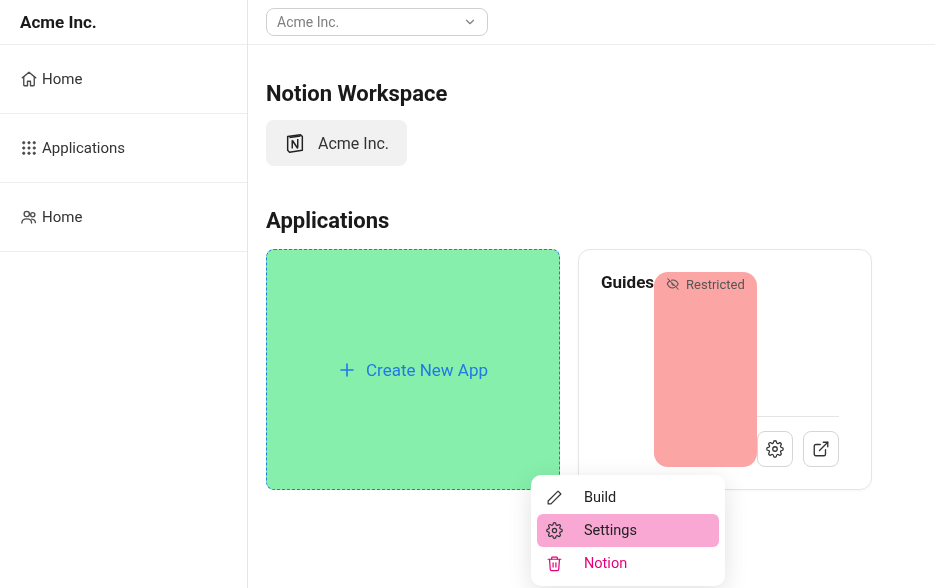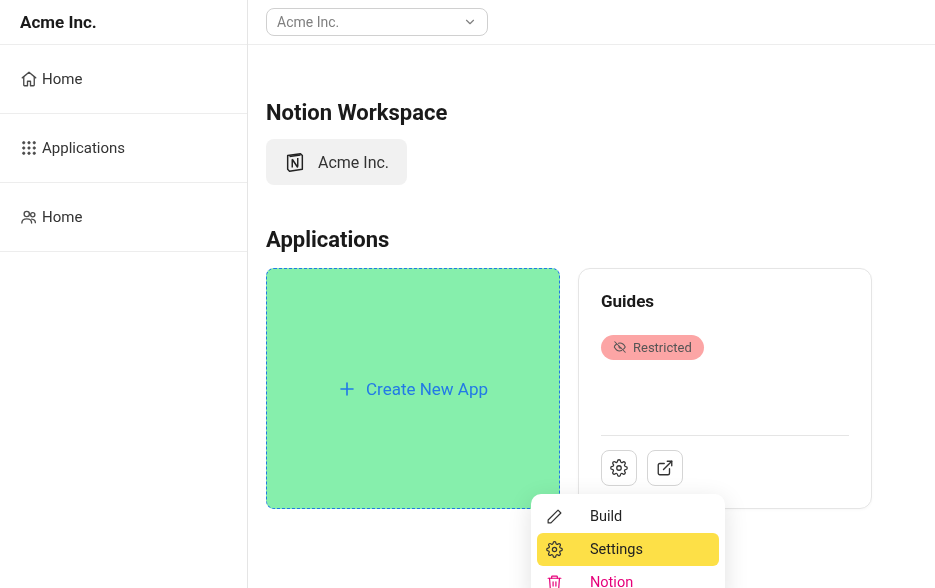--- a/index.html
+++ b/index.html
@@ -88,21 +88,21 @@
       left: 0;
       right: -18px;
       top: 44px;
       border: none;
       border-top: 1px solid #ededed;
     }
     .section-title {
       font-size: 22px;
       font-weight: 700;
       color: #1a1a1a;
-      margin-top: 61px;
+      margin-top: 42px;
     }
     .section-title.apps {
       margin-top: 42px;
       margin-bottom: 16px;
     }
     .workspace-chip {
       display: inline-flex;
       align-items: center;
       gap: 12px;
       background: #f1f1f1;
@@ -141,21 +141,21 @@
       stroke: #2279e6;
     }
     .app-card {
       width: 294px;
       height: 241px;
       border: 1px solid #e5e5e5;
       border-radius: 12px;
       padding: 22px;
       box-shadow: 0 1px 3px rgba(0,0,0,0.03);
       display: flex;
-      flex-direction: column;
+      flex-direction: row;
       position: relative;
     }
     .app-card-title {
       font-size: 17px;
       font-weight: 700;
       margin-bottom: 24px;
     }
     .app-card-subtitle {
       font-size: 15px;
       color: #2b2b2b;
@@ -207,29 +207,29 @@
       width: 194px;
       background: #fff;
       border-radius: 10px;
       box-shadow: 0 6px 24px rgba(0,0,0,0.12);
       padding: 6px;
       z-index: 10;
     }
     .dropdown-item {
       display: flex;
       align-items: center;
-      gap: 27px;
+      gap: 21px;
       padding: 8px 9px;
       border-radius: 6px;
       font-size: 14.5px;
       cursor: pointer;
       color: #222;
     }
     .dropdown-item.active {
-      background: #fde047;
+      background: #f9a8d4;
     }
     .dropdown-item.danger {
       color: #e6007a;
     }
     .dropdown-item svg {
       width: 17px;
       height: 17px;
     }
     .dropdown-item:not(.danger) svg {
       stroke: #333;

